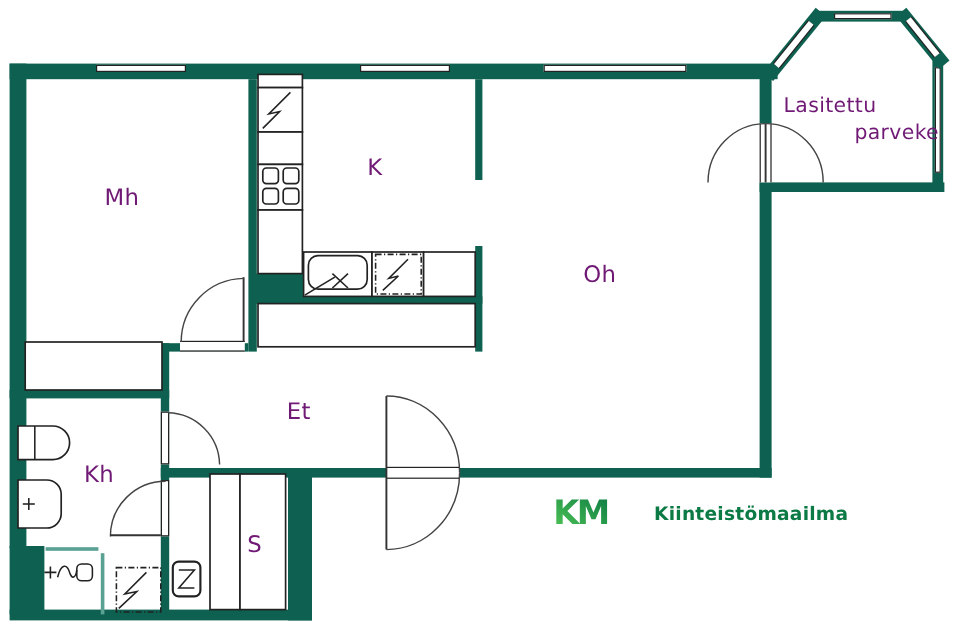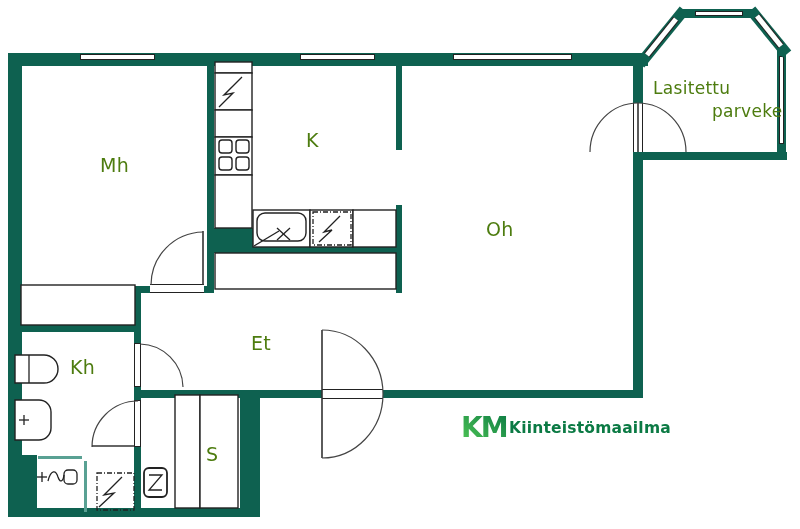--- a/index.html
+++ b/index.html
@@ -3,31 +3,31 @@
 <meta charset="utf-8">
 <style>
   html,body{margin:0;padding:0;background:#fff;}
   #stage{position:relative;width:800px;height:529px;background:var(--bg,#fff);overflow:hidden;
          font-family:"DejaVu Sans",sans-serif;}
   .wall{position:absolute;background:var(--wall,#0E6150);}
   .win{position:absolute;background:#fff;border:1px solid #222;box-sizing:border-box;}
   .opening{position:absolute;background:#fff;box-sizing:border-box;}
   .op-h{border-top:1px solid #222;border-bottom:1px solid #222;}
   .op-v{border-left:1px solid #222;border-right:1px solid #222;}
-  .lbl{position:absolute;color:#4d7c0f;font-size:19px;letter-spacing:.3px;white-space:nowrap;}
+  .lbl{position:absolute;color:#701a75;font-size:19px;letter-spacing:.3px;white-space:nowrap;}
   .lbl.small{font-size:17px;}
   svg.overlay{position:absolute;left:0;top:0;pointer-events:none;}
   .wstroke{stroke:var(--wall,#0E6150);}
   .glass{fill:var(--glass,#59A193);}
   .fix{fill:#fff;stroke:#222;stroke-width:1.4px;}
   .ln{stroke:#222;stroke-width:1.3px;fill:none;}
   .arc{stroke:#444;stroke-width:1.2px;fill:none;}
   .leaf{stroke:#333;stroke-width:1.6px;fill:none;}
   .dashdot{stroke-dasharray:5 2 1 2;}
-  #company{position:absolute;font-weight:600;font-size:15.5px;color:var(--logoDark,#0B7A44);letter-spacing:.2px;}
+  #company{position:absolute;font-weight:600;font-size:15.5px;color:var(--logoDark,#0B7A44);letter-spacing:.2px;margin-left:36px;}
 </style>
 </head>
 <body>
 
 <div id="stage">
 
   <div class="wall" style="left:8px;top:53px;width:640px;height:13px"></div>
   <div class="wall" style="left:8px;top:53px;width:14px;height:404px"></div>
   <div class="wall" style="left:8px;top:455px;width:29px;height:57px"></div>
   <div class="wall" style="left:8px;top:508px;width:252px;height:9px"></div>
@@ -162,23 +162,23 @@
 
     <defs>
       <linearGradient id="kmGrad" x1="0" y1="1" x2="1" y2="0">
         <stop offset="0" class="lg-stop-light" stop-color="#52C855"></stop>
         <stop offset="1" class="lg-stop-dark" stop-color="#0B7A44"></stop>
       </linearGradient>
     </defs>
     <text x="461" y="437" font-family="DejaVu Sans, sans-serif" font-size="28" font-weight="bold" letter-spacing="-2" fill="url(#kmGrad)">KM</text>
   </svg>
 
-  <div class="lbl" style="left:100px;top:154px">Mh</div>
+  <div class="lbl" style="left:87px;top:154px">Mh</div>
   <div class="lbl" style="left:306px;top:129px">K</div>
   <div class="lbl" style="left:486px;top:218px">Oh</div>
-  <div class="lbl" style="left:251px;top:332px">Et</div>
-  <div class="lbl" style="left:70px;top:356px">Kh</div>
+  <div class="lbl" style="left:239px;top:332px">Et</div>
+  <div class="lbl" style="left:70px;top:385px">Kh</div>
   <div class="lbl" style="left:206px;top:443px">S</div>
   <div class="lbl small" style="left:653px;top:78px">Lasitettu</div>
   <div class="lbl small" style="left:712px;top:101px">parveke</div>
 
   <div id="company" style="left:509px;top:419px">Kiinteistömaailma</div>
 </div>
 
 </body></html>

